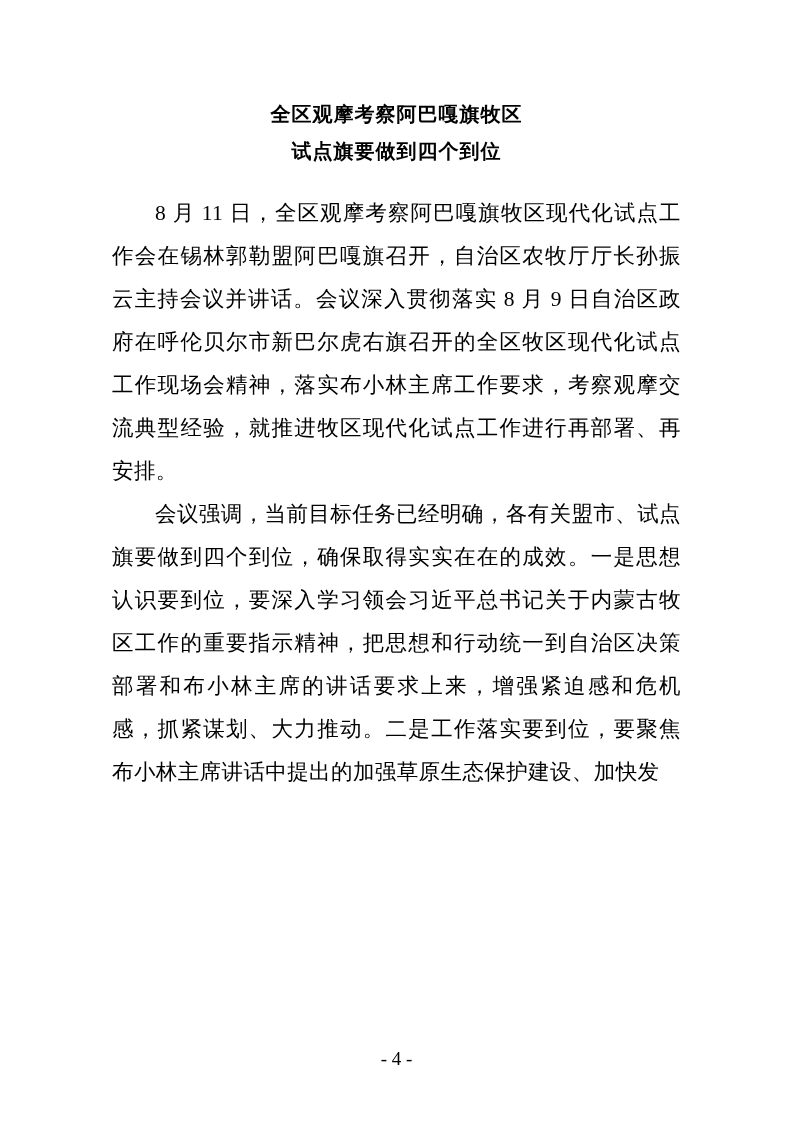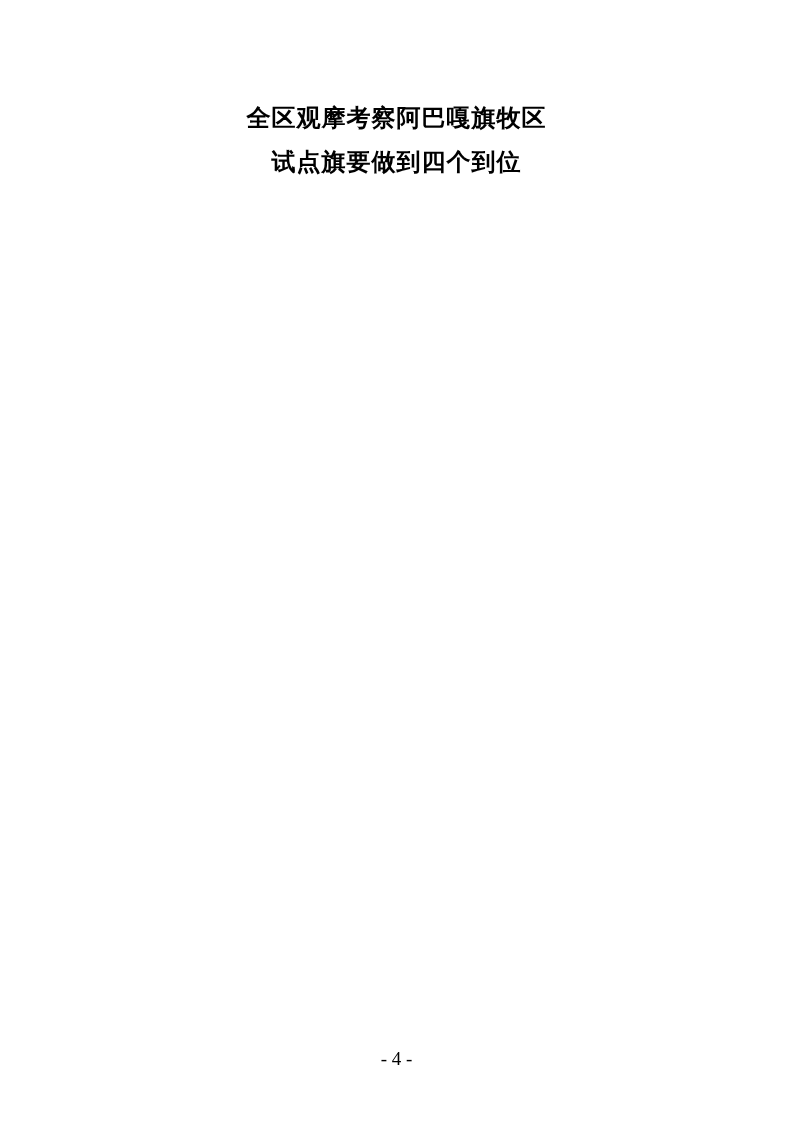--- a/index.html
+++ b/index.html
@@ -19,21 +19,21 @@
     position: absolute;
     top: 0;
     left: 0;
     width: 793px;
     height: 1122px;
     box-sizing: border-box;
     padding: 96px 112px 60px 112px;
   }
   .doc-title {
     text-align: center;
-    font-size: 24px;
+    font-size: 20px;
     font-weight: bold;
     line-height: 1.85;
     letter-spacing: 1px;
     margin: 0 0 6px 0;
     font-family: "DejaVu Serif", "Liberation Serif", serif;
   }
   .doc-title .title-line {
     display: block;
   }
   .body-text {
@@ -63,17 +63,19 @@
 <body>
 
 <div class="page">
 
   <h1 class="doc-title">
     <span class="title-line">全区观摩考察阿巴嘎旗牧区</span>
     <span class="title-line">试点旗要做到四个到位</span>
   </h1>
 
   <div class="body-text">
+    <p class="para">8 月 11 日，全区观摩考察阿巴嘎旗牧区现代化试点工作会在锡林郭勒盟阿巴嘎旗召开，自治区农牧厅厅长孙振云主持会议并讲话。会议深入贯彻落实 8 月 9 日自治区政府在呼伦贝尔市新巴尔虎右旗召开的全区牧区现代化试点工作现场会精神，落实布小林主席工作要求，考察观摩交流典型经验，就推进牧区现代化试点工作进行再部署、再安排。</p>
+    <p class="para">会议强调，当前目标任务已经明确，各有关盟市、试点旗要做到四个到位，确保取得实实在在的成效。一是思想认识要到位，要深入学习领会习近平总书记关于内蒙古牧区工作的重要指示精神，把思想和行动统一到自治区决策部署和布小林主席的讲话要求上来，增强紧迫感和危机感，抓紧谋划、大力推动。二是工作落实要到位，要聚焦布小林主席讲话中提出的加强草原生态保护建设、加快发</p>
   </div>
 
   <div class="page-number">- 4 -</div>
 
 </div>
 
 </body></html>

